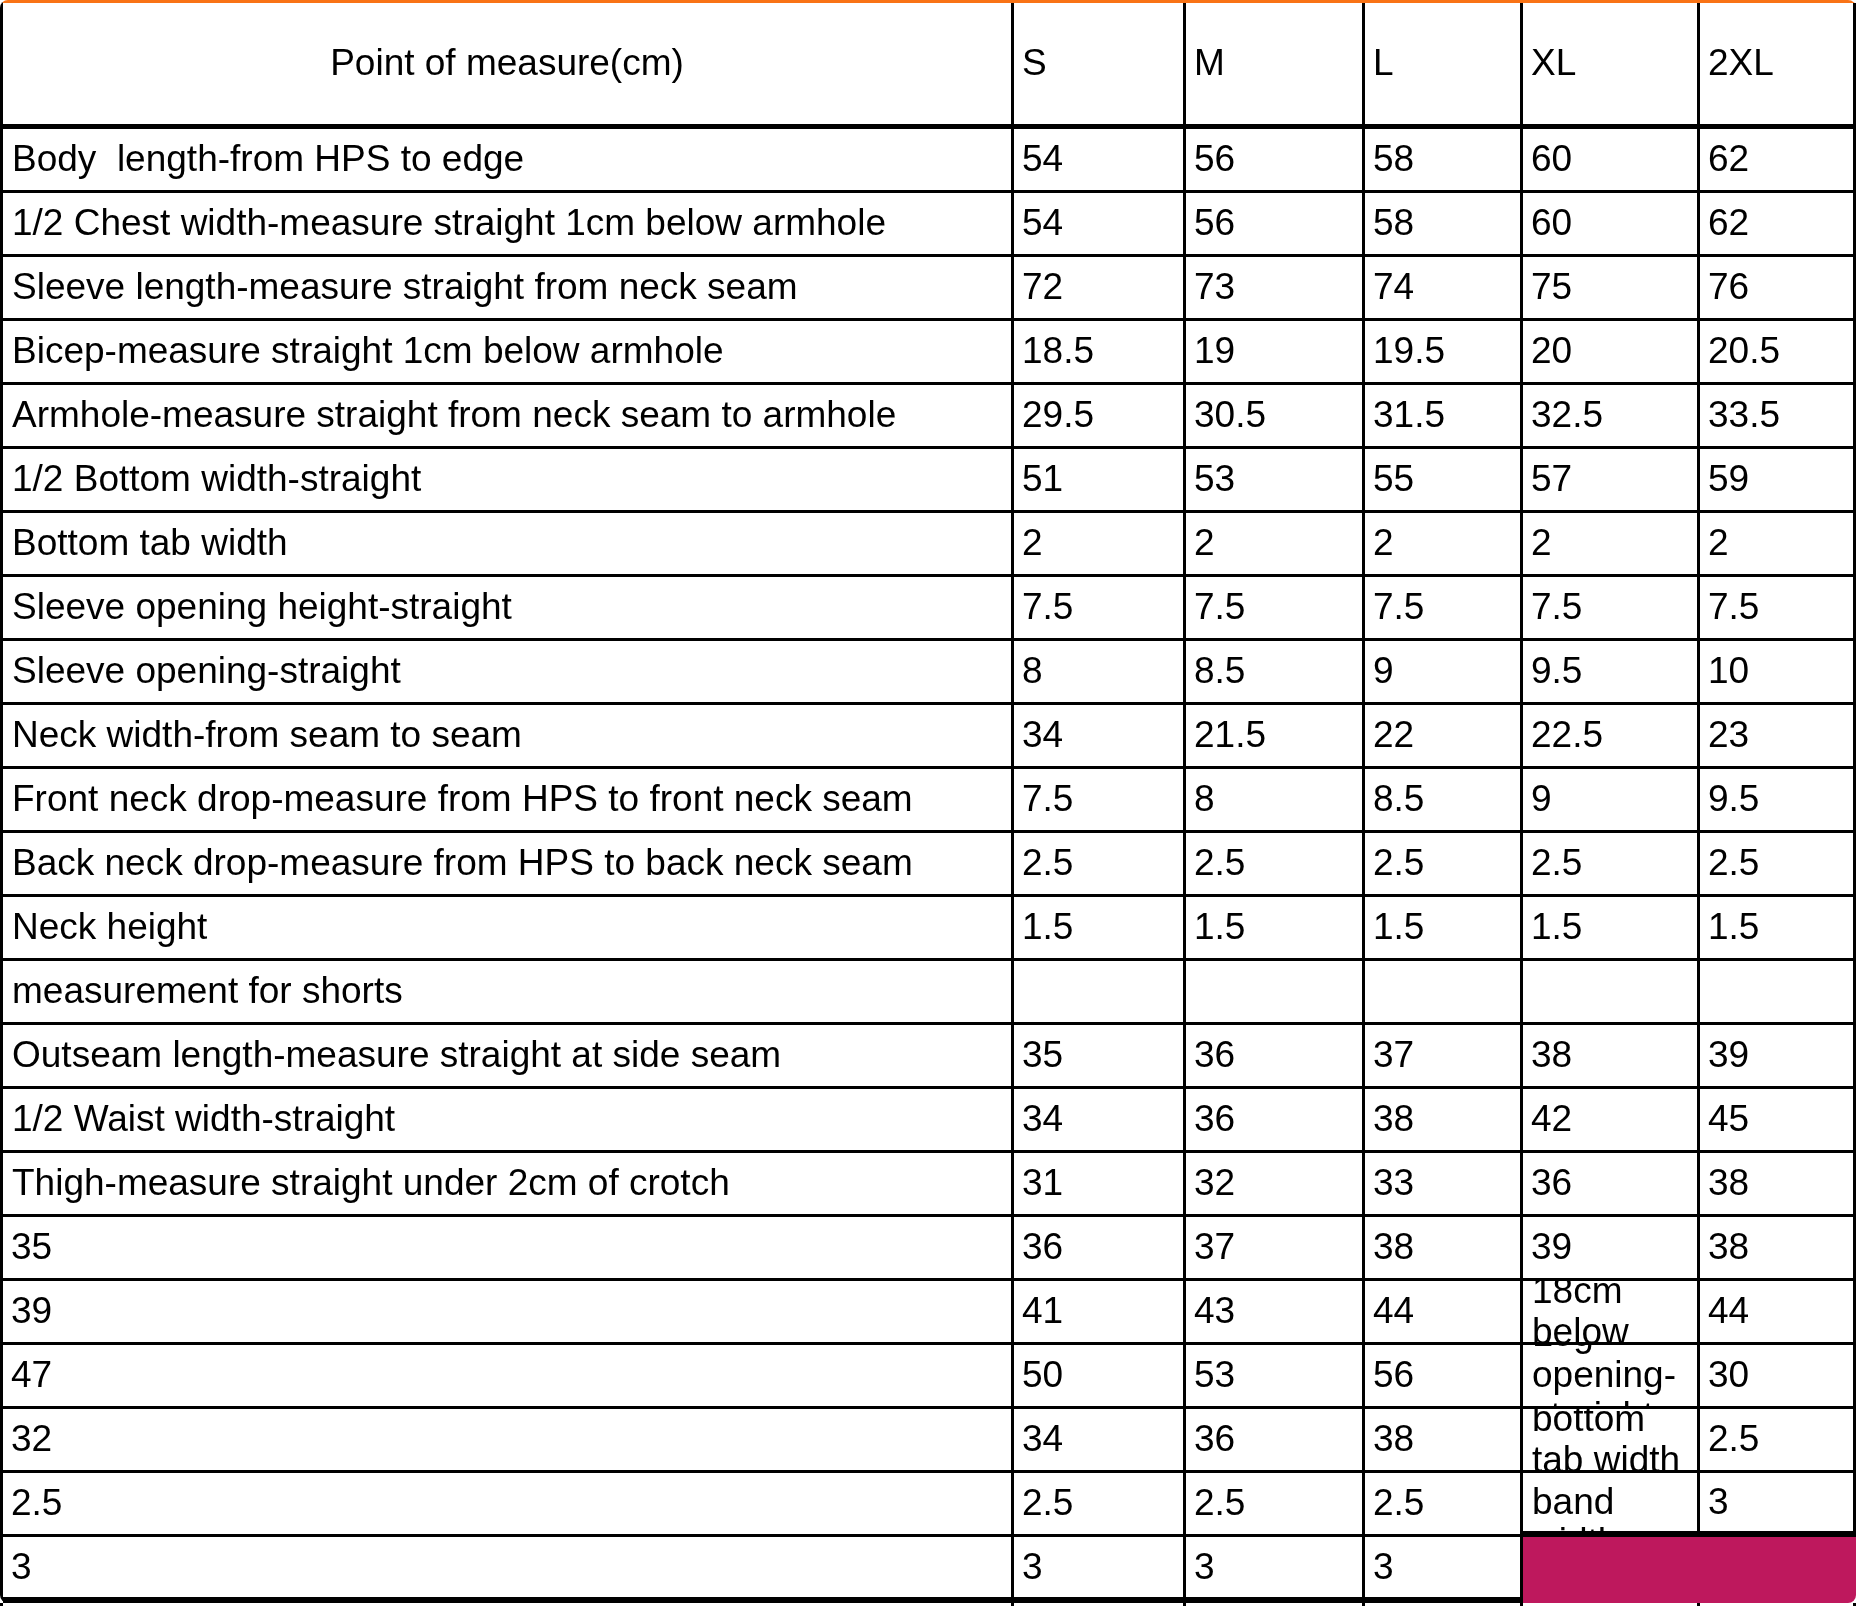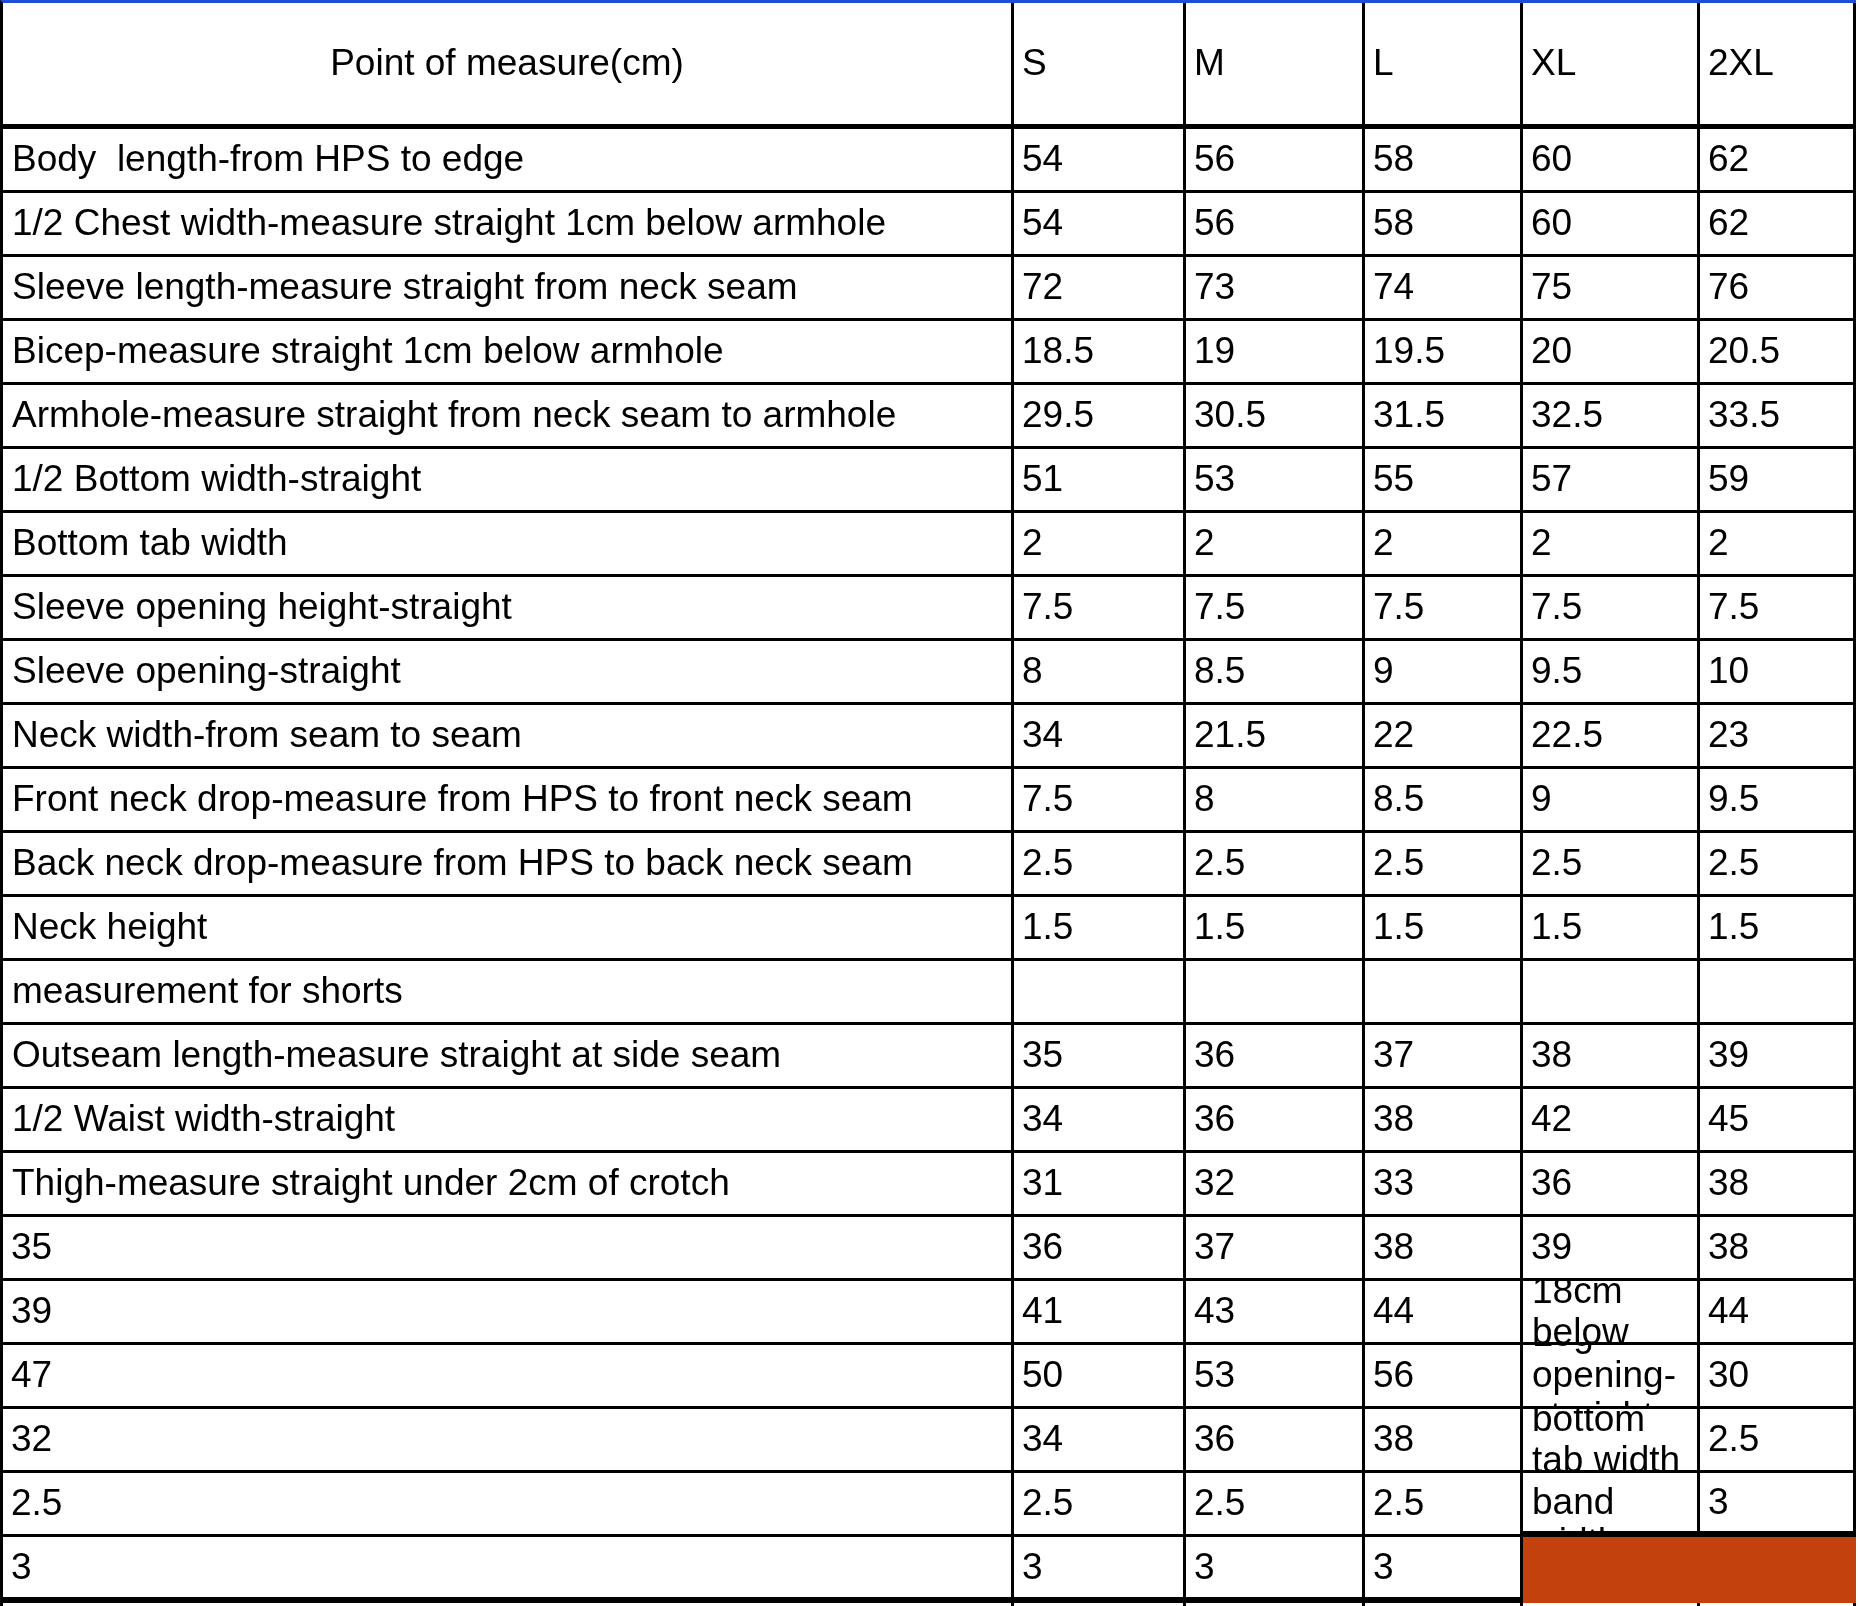--- a/index.html
+++ b/index.html
@@ -12,23 +12,24 @@
     font-family: "Liberation Sans", "DejaVu Sans", sans-serif;
     color: #000000;
   }
   .tbl {
     position: absolute;
     left: 0;
     top: 0;
     display: grid;
     grid-template-columns: 1011px 172px 179px 158px 177px 156px;
     grid-template-rows: 126px repeat(22, 64px) 66px;
-    border-top: 3px solid #1d4ed8;
+    border-top: 3px solid #f97316;
     border-left: 3px solid #000;
-    background: #c2410c;
+    background: #be185d;
+    border-radius: 8px;
   }
   .cell {
     box-sizing: border-box;
     border-right: 3px solid #000;
     border-bottom: 3px solid #000;
     display: flex;
     align-items: center;
     font-size: 37px;
     line-height: 1.1;
     white-space: pre-wrap;

